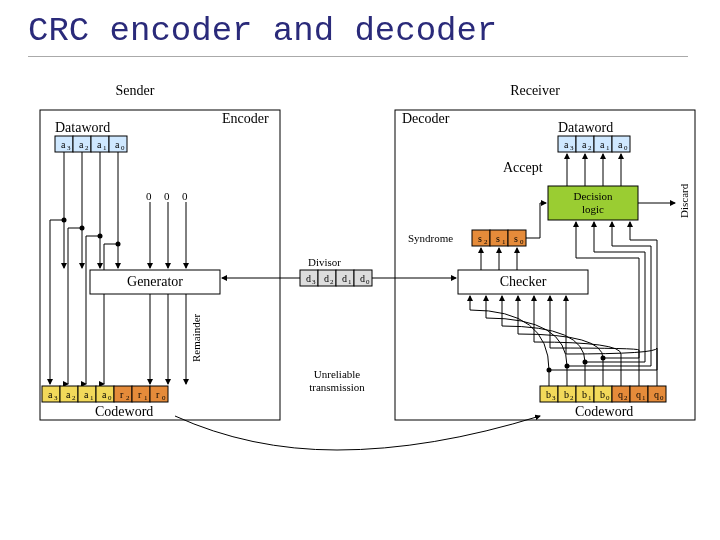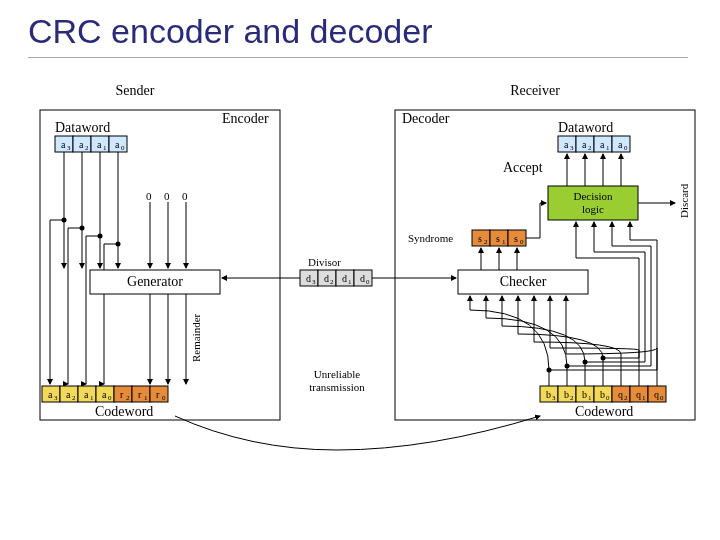--- a/index.html
+++ b/index.html
@@ -1,16 +1,16 @@
 <!DOCTYPE html>
 <html><head>
 <meta charset="utf-8">
 <style>
   body { margin:0; font-family:"Times New Roman",serif; background:#fff; width:720px; height:540px; position:relative; }
-  #title { position:absolute; left:28px; top:12px; font-size:34px; color:#2a2a7a; font-family:Liberation Sans, sans-serif; }
+  #title { position:absolute; left:28px; top:12px; font-size:34px; color:#2a2a7a; font-family:Liberation Mono, monospace; }
   #title::after { content:""; display:block; width:660px; height:1px; background:#aaa; margin-top:6px; }
   .box-label { font-size:14px; fill:#000; font-family:"Times New Roman",serif; }
   .small-label { font-size:11px; fill:#000; }
   .bits { font-size:10px; }
   .cell { stroke:#000; stroke-width:1; }
   .panel { fill:none; stroke:#000; stroke-width:1; }
   .block { fill:#fff; stroke:#000; stroke-width:1; }
   .wire { stroke:#000; stroke-width:1; fill:none; }
   .arrowhead { fill:#000; }
   .bullet { fill:#000; }

